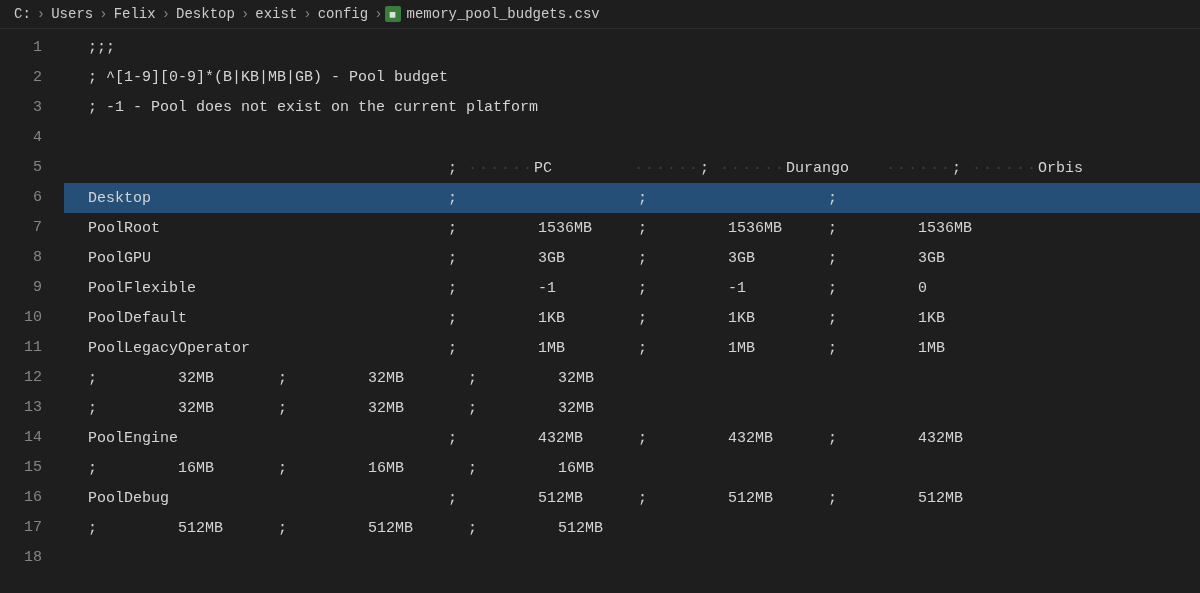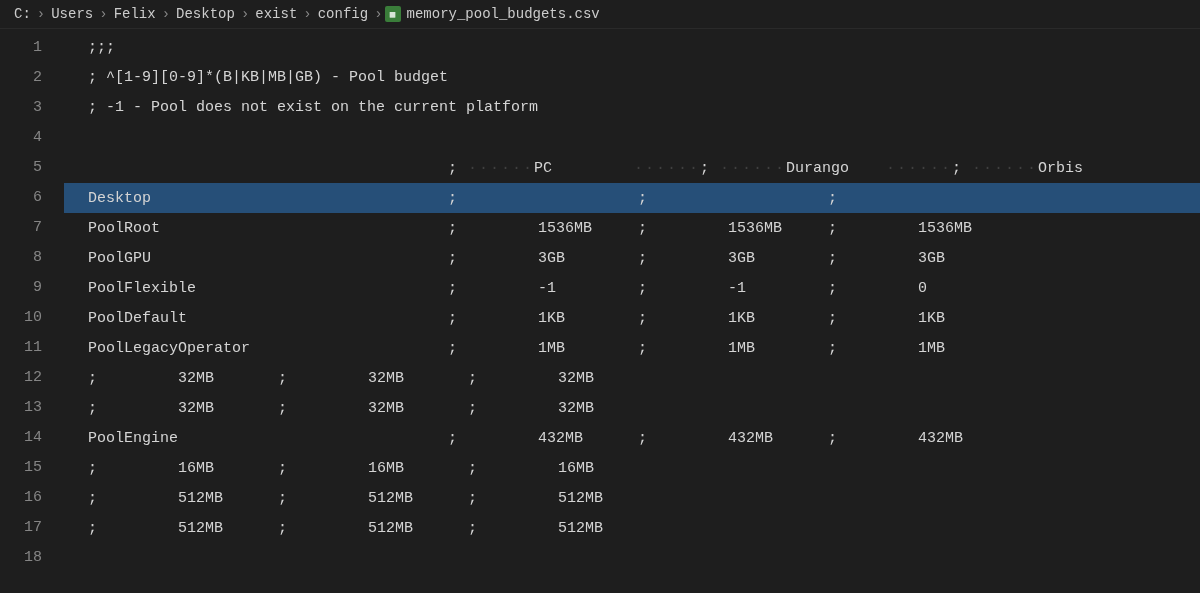--- a/index.html
+++ b/index.html
@@ -263,20 +263,21 @@
           <span style="width: 70px; display: inline-block;"></span>
           <span class="col-val">16MB</span>
           <span class="col-sep">;</span>
           <span style="width: 70px; display: inline-block;"></span>
           <span class="col-val">16MB</span>
           <span class="col-sep">;</span>
           <span style="width: 70px; display: inline-block;"></span>
           <span class="col-val">16MB</span>
         </div>
         <div class="row">
+          <span class="col-name">PoolDebug</span>
           <span class="col-sep">;</span>
           <span style="width: 70px; display: inline-block;"></span>
           <span class="col-val">512MB</span>
           <span class="col-sep">;</span>
           <span style="width: 70px; display: inline-block;"></span>
           <span class="col-val">512MB</span>
           <span class="col-sep">;</span>
           <span style="width: 70px; display: inline-block;"></span>
           <span class="col-val">512MB</span>
         </div>

